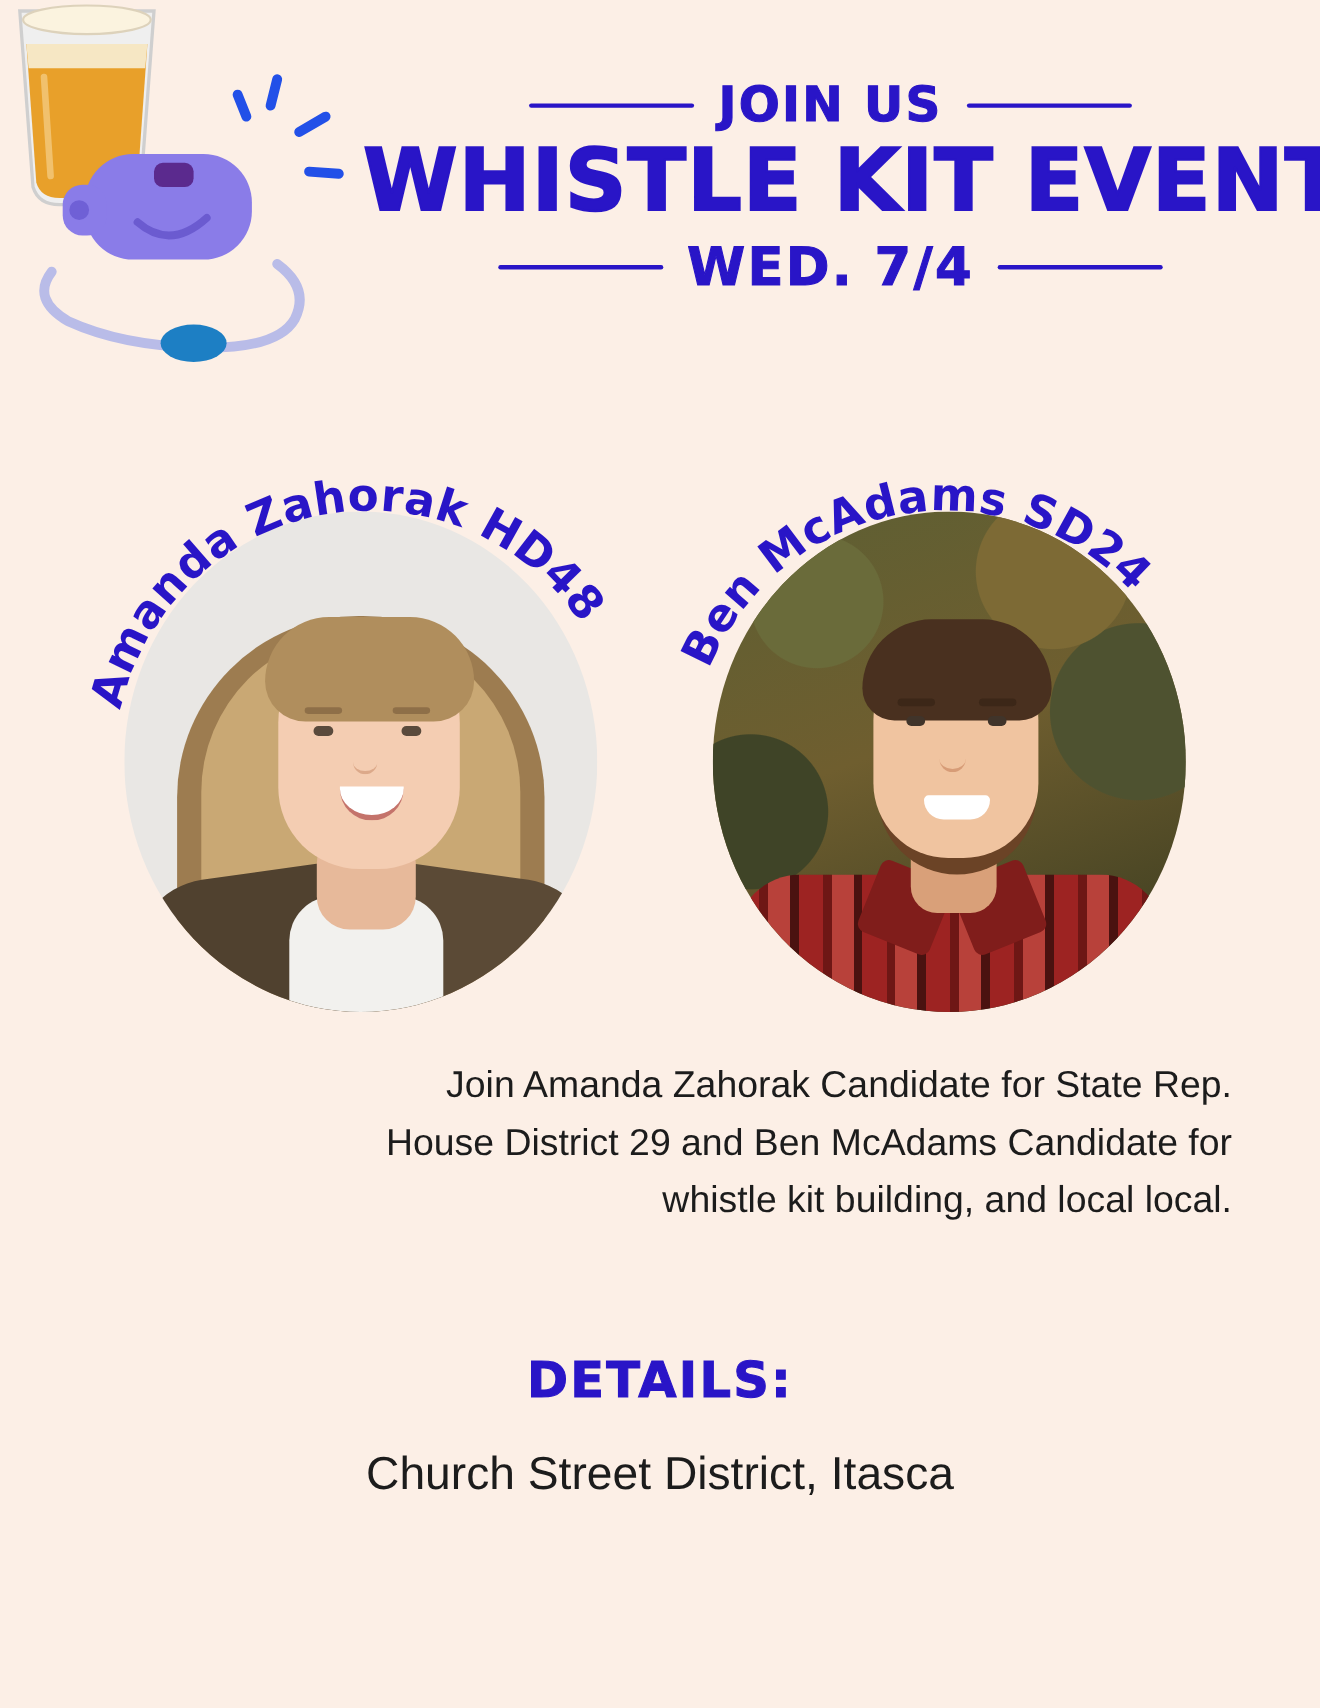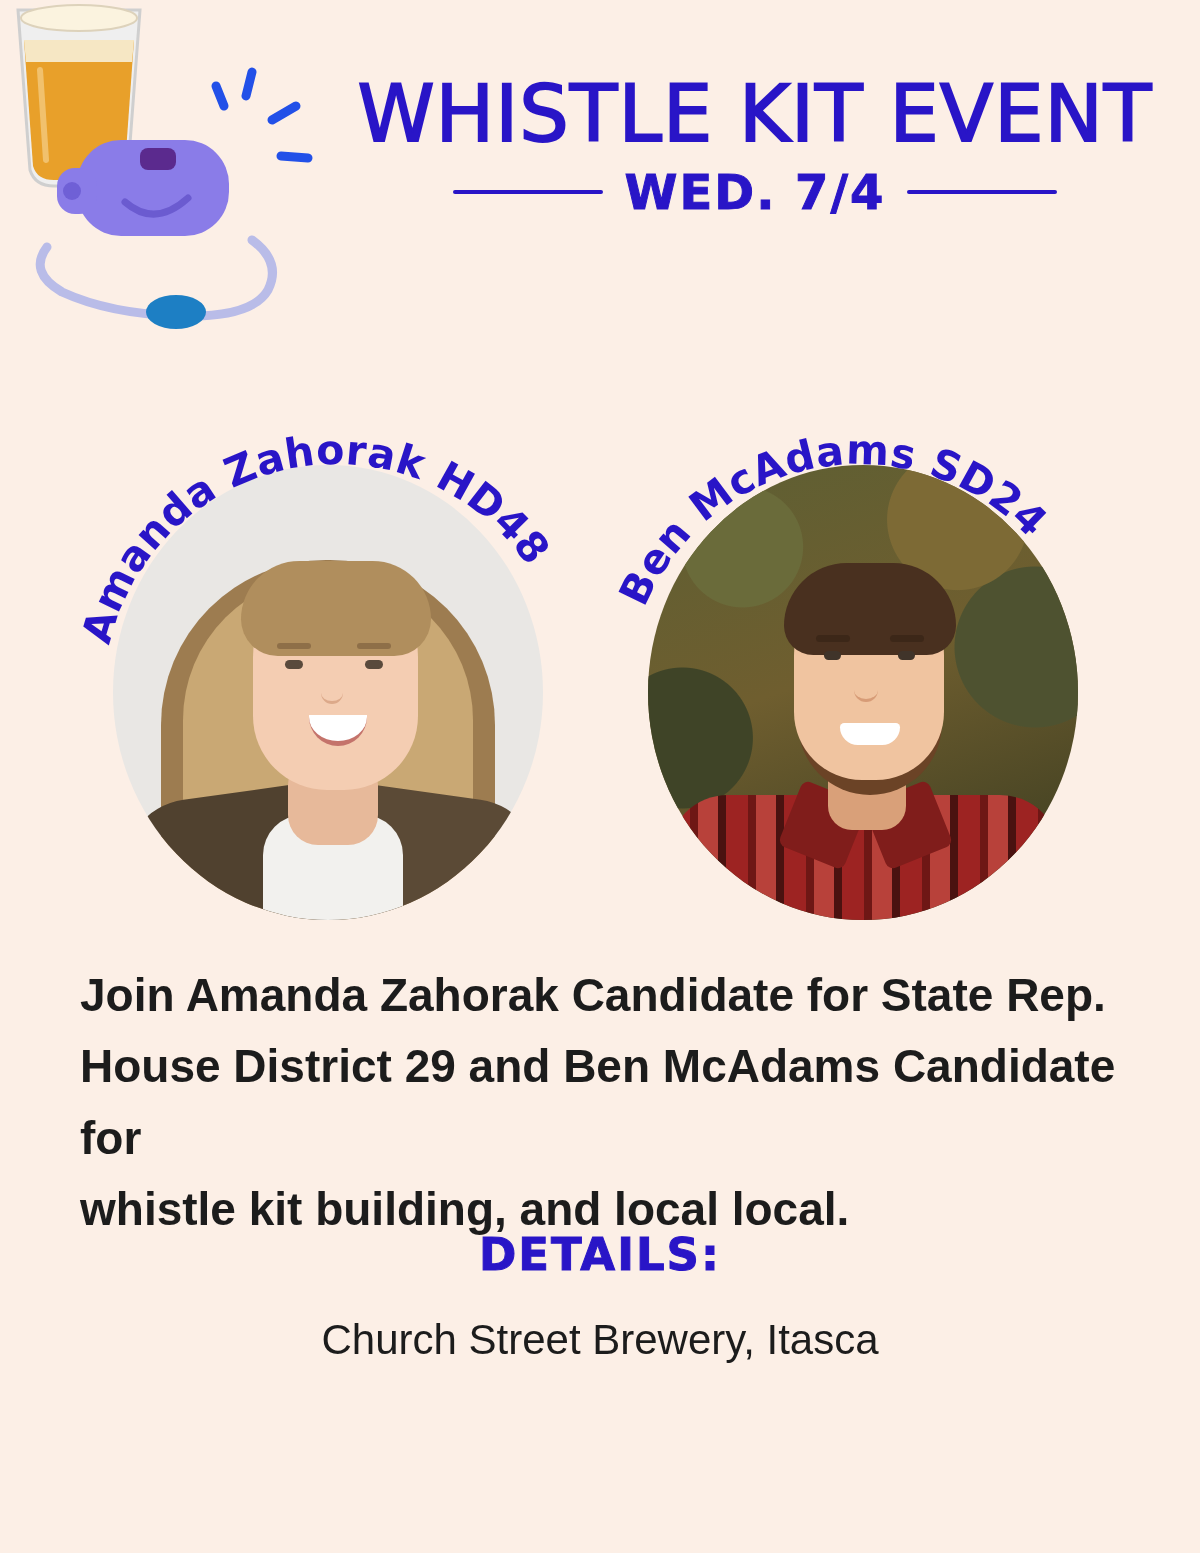--- a/index.html
+++ b/index.html
@@ -48,21 +48,21 @@
   }
   .join-us {
     font-size: 44px;
     font-weight: 800;
     letter-spacing: 2px;
     font-family: "DejaVu Sans", sans-serif;
     -webkit-text-stroke: 1px #2915c7;
   }
   .main-title {
     font-size: 78px;
-    font-weight: 400;
+    font-weight: 700;
     letter-spacing: 1px;
     margin-top: 4px;
     font-family: "DejaVu Sans", sans-serif;
     -webkit-text-stroke: 2px #2915c7;
     line-height: 1.05;
     white-space: nowrap;
   }
   .date-row {
     display: flex;
     align-items: center;
@@ -229,26 +229,25 @@
     position:absolute; left:206px; top:218px; width:24px; height:16px;
     border-bottom:3px solid #d79c77; border-radius:0 0 12px 12px;
   }
 
   
   .description {
     position: absolute;
     top: 960px;
     left: 80px;
     width: 1040px;
-    text-align: left;
-    font-size: 46px;
+    text-align: right;
+    font-size: 34px;
     line-height: 1.55;
     color: #1c1c1c;
     font-family: "Liberation Sans", sans-serif;
-    font-weight: bold;
   }
 
   .details-heading {
     position: absolute;
     top: 1228px;
     left: 0;
     width: 1200px;
     text-align: center;
     font-size: 45px;
     font-weight: 800;
@@ -295,20 +294,25 @@
         <path d="M246 96 L252 72"></path>
         <path d="M272 120 L296 106"></path>
         <path d="M281 156 L308 158"></path>
         <path d="M224 106 L216 86"></path>
       </g>
     </g>
   </svg>
 </div>
 
 <div class="header">
+  <div class="join-row">
+    <div class="join-rule"></div>
+    <div class="join-us">JOIN US</div>
+    <div class="join-rule"></div>
+  </div>
   <div class="main-title">WHISTLE KIT EVENT</div>
   <div class="date-row">
     <div class="date-rule"></div>
     <div class="event-date">WED. 7/4</div>
     <div class="date-rule"></div>
   </div>
 </div>
 
 <div class="people">
 
@@ -370,14 +374,14 @@
 </div>
 
 <div class="description">
   <div>Join Amanda Zahorak Candidate for State Rep.</div>
   <div>House District 29 and Ben McAdams Candidate for</div>
   <div>whistle kit building, and local local.</div>
 </div>
 
 <div class="details-heading">DETAILS:</div>
 <div class="details-lines">
-  <div>Church Street Brewery, Itasca</div>
+  <div>Church Street District, Itasca</div>
 </div>
 
 </body></html>

